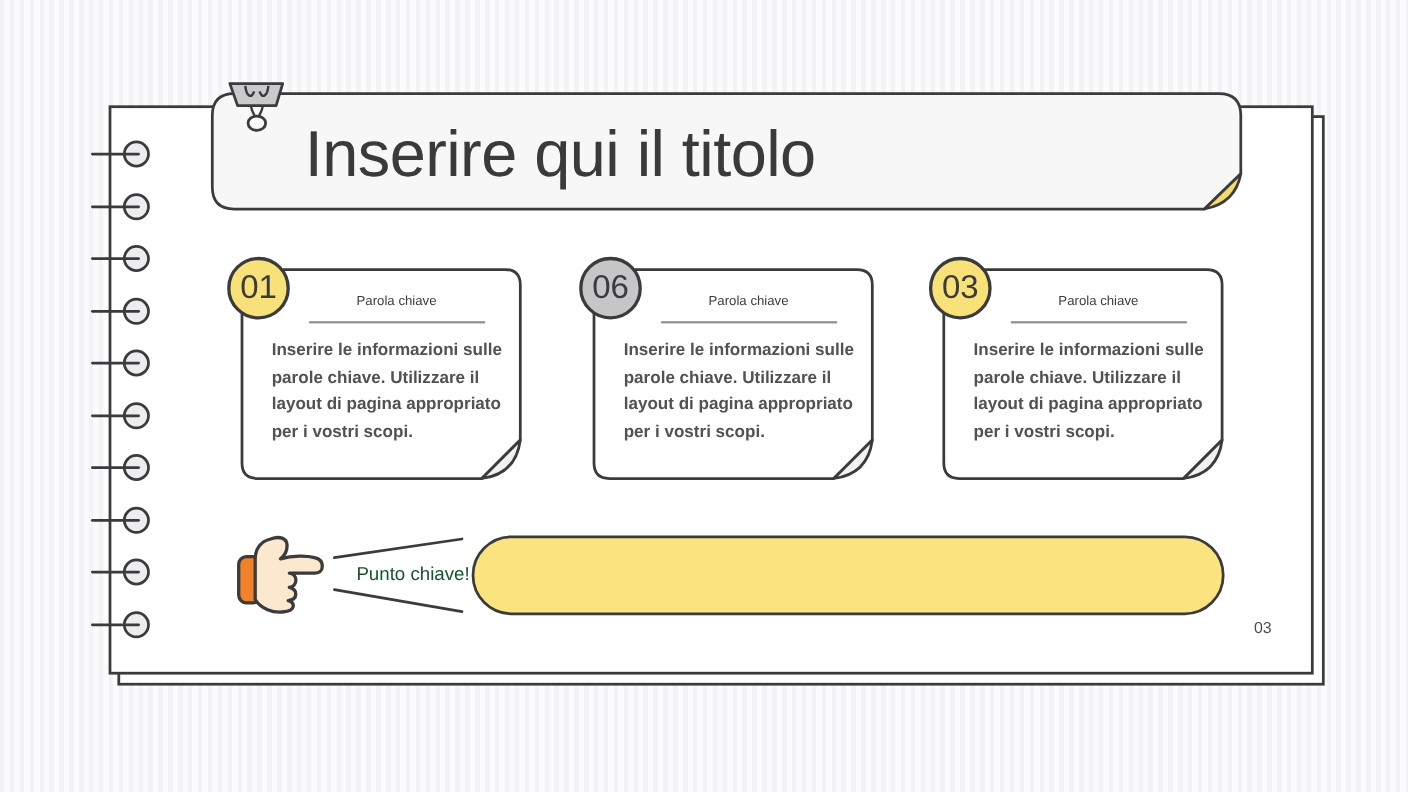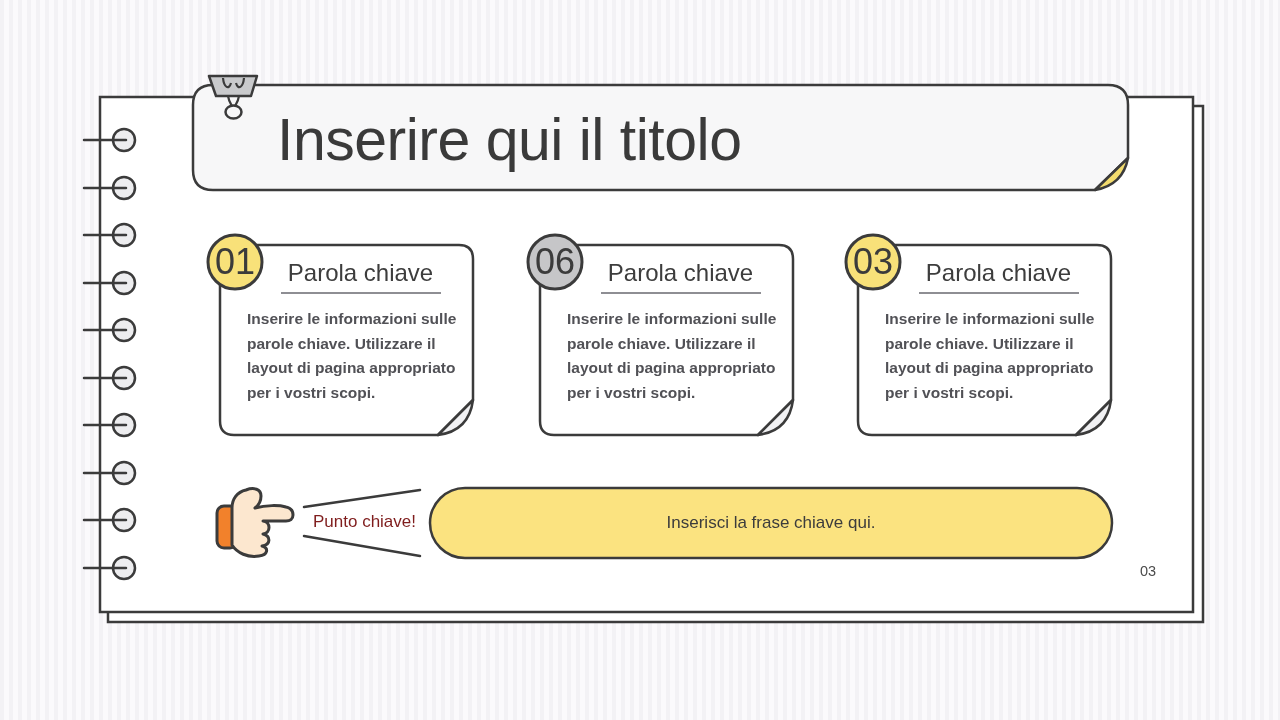--- a/index.html
+++ b/index.html
@@ -10,38 +10,38 @@
   }
   .stage{position:relative;width:1280px;height:720px;}
   .decor{position:absolute;left:0;top:0;z-index:0;}
   .txt{position:absolute;z-index:2;color:#3B3B3B;}
   .title{
     left:277px;top:112px;width:700px;height:56px;
     font-size:59px;line-height:56px;letter-spacing:-0.5px;color:#3A3A3A;
   }
   .card-num{
     width:56px;text-align:center;top:245px;
-    font-size:36px;line-height:34px;color:#3B3B3B;
+    font-size:30px;line-height:34px;color:#3B3B3B;
   }
   .card-head{
     top:261px;width:225px;text-align:center;
-    font-size:24px;line-height:24px;color:#3D3D3D;
+    font-size:12px;line-height:24px;color:#3D3D3D;
   }
   .card-divider{
     position:absolute;z-index:2;top:292px;width:160px;height:2px;background:#8E8E93;
   }
   .card-body{
     top:307px;width:216px;
     font-size:15.5px;line-height:24.5px;color:#515156;
     white-space:pre-line;
     font-weight:bold;
   }
   .punto-label{
-    left:302px;top:511px;width:125px;text-align:center;
-    font-size:17px;line-height:22px;color:#7f1d1d;
+    left:302px;top:511px;width:125px;text-align:right;
+    font-size:17px;line-height:22px;color:#14532d;
   }
   .pill-text{
     left:430px;top:488px;width:682px;height:70px;
     display:flex;align-items:center;justify-content:center;
     font-size:17px;color:#3C3C3C;
   }
   .page-number{
     left:1126px;top:563px;width:44px;text-align:center;
     font-size:14.5px;color:#4B4B4B;
   }
@@ -153,17 +153,16 @@
 
   <div class="txt card-num" style="left:845px;">03</div>
   <div class="txt card-head" style="left:886px;">Parola chiave</div>
   <div class="card-divider" style="left:919px;"></div>
   <div class="txt card-body" style="left:885px;">Inserire le informazioni sulle
 parole chiave. Utilizzare il
 layout di pagina appropriato
 per i vostri scopi.</div>
 
   <div class="txt punto-label">Punto chiave!</div>
-  <div class="txt pill-text">Inserisci la frase chiave qui.</div>
 
   <div class="txt page-number">03</div>
 
 </div>
 
 </body></html>

